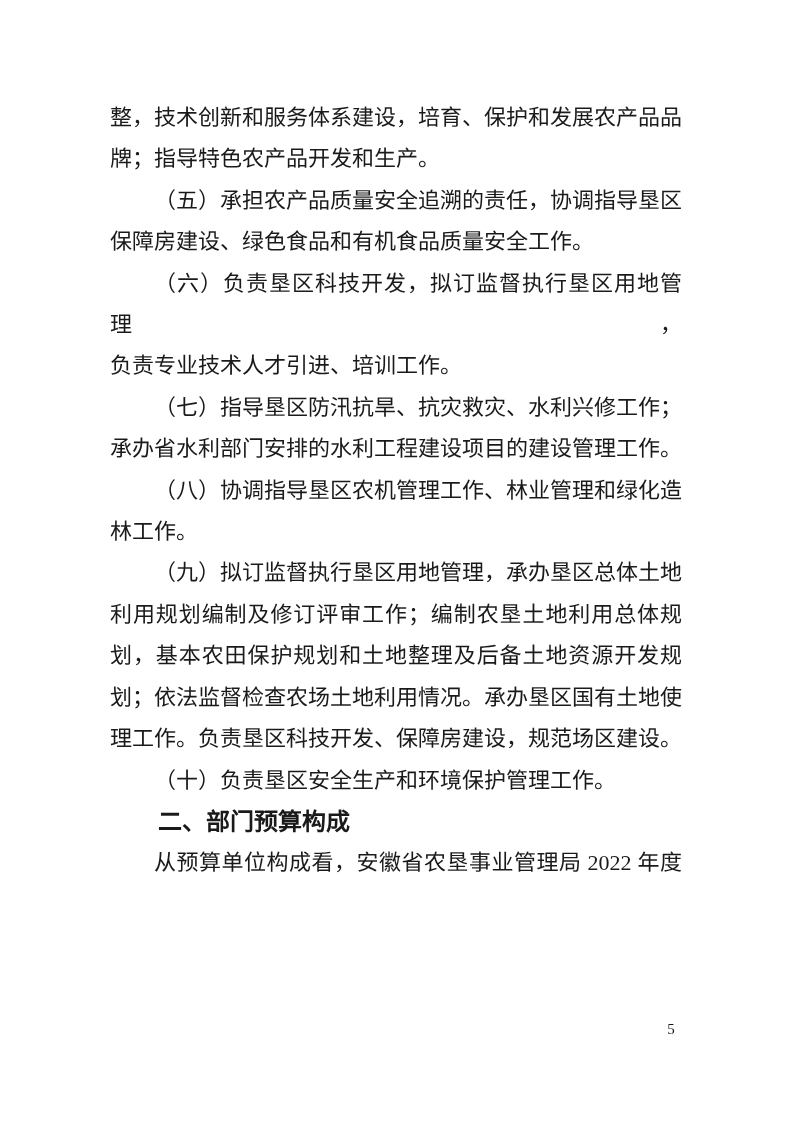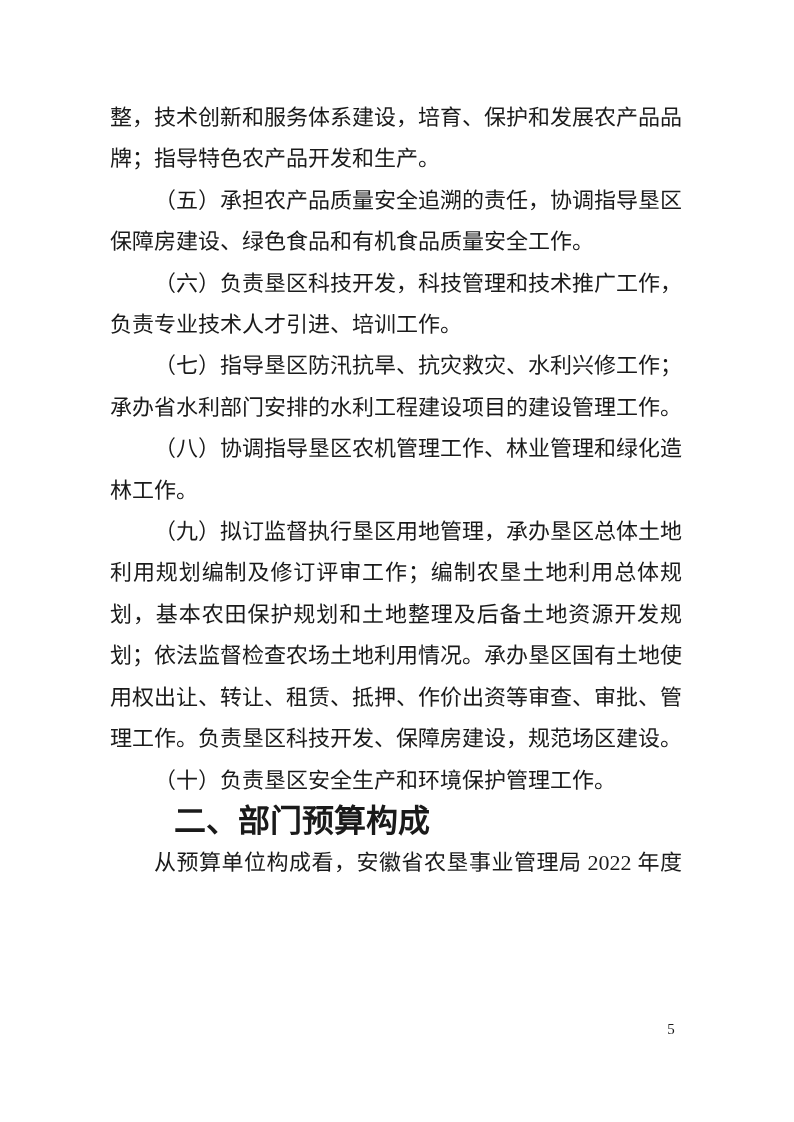--- a/index.html
+++ b/index.html
@@ -31,21 +31,21 @@
   }
   .line.fill {
     text-align-last: justify;
   }
   .line.first-indent {
     text-indent: 2em;
   }
   .block.heading .line {
     font-family: "Liberation Sans", sans-serif;
     font-weight: 700;
-    font-size: 32px;
+    font-size: 24px;
     text-align: center;
     text-align-last: left;
   }
   .pagenum {
     position: absolute;
     left: 660px;
     top: 1021px;
     width: 22px;
     text-align: center;
     font-size: 15px;
@@ -60,37 +60,36 @@
   <main class="content">
       <div class="block para">
         <div class="line fill">整，技术创新和服务体系建设，培育、保护和发展农产品品</div>
         <div class="line">牌；指导特色农产品开发和生产。</div>
       </div>
       <div class="block para">
         <div class="line fill first-indent">（五）承担农产品质量安全追溯的责任，协调指导垦区</div>
         <div class="line">保障房建设、绿色食品和有机食品质量安全工作。</div>
       </div>
       <div class="block para">
-        <div class="line fill first-indent">（六）负责垦区科技开发，科技管理和技术推广工作，</div>
+        <div class="line fill first-indent">（六）负责垦区科技开发，拟订监督执行垦区用地管理，</div>
         <div class="line">负责专业技术人才引进、培训工作。</div>
       </div>
       <div class="block para">
         <div class="line fill first-indent">（七）指导垦区防汛抗旱、抗灾救灾、水利兴修工作；</div>
         <div class="line">承办省水利部门安排的水利工程建设项目的建设管理工作。</div>
       </div>
       <div class="block para">
         <div class="line fill first-indent">（八）协调指导垦区农机管理工作、林业管理和绿化造</div>
         <div class="line">林工作。</div>
       </div>
       <div class="block para">
         <div class="line fill first-indent">（九）拟订监督执行垦区用地管理，承办垦区总体土地</div>
         <div class="line fill">利用规划编制及修订评审工作；编制农垦土地利用总体规</div>
         <div class="line fill">划，基本农田保护规划和土地整理及后备土地资源开发规</div>
         <div class="line fill">划；依法监督检查农场土地利用情况。承办垦区国有土地使</div>
-        <div class="line fill">用权出让、转让、租赁、抵押、作价出资等审查、审批、管</div>
         <div class="line">理工作。负责垦区科技开发、保障房建设，规范场区建设。</div>
       </div>
       <div class="block para">
         <div class="line first-indent">（十）负责垦区安全生产和环境保护管理工作。</div>
       </div>
       <div class="block heading">
         <div class="line first-indent">二、部门预算构成</div>
       </div>
       <div class="block para">
         <div class="line fill first-indent">从预算单位构成看，安徽省农垦事业管理局 2022 年度</div>

